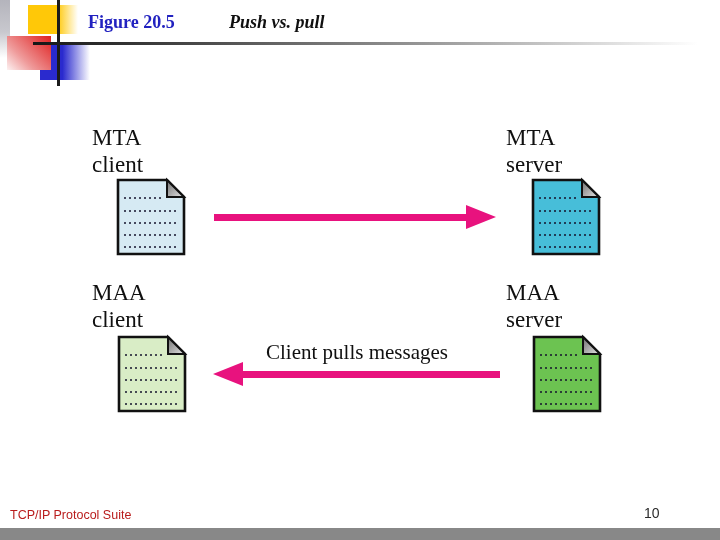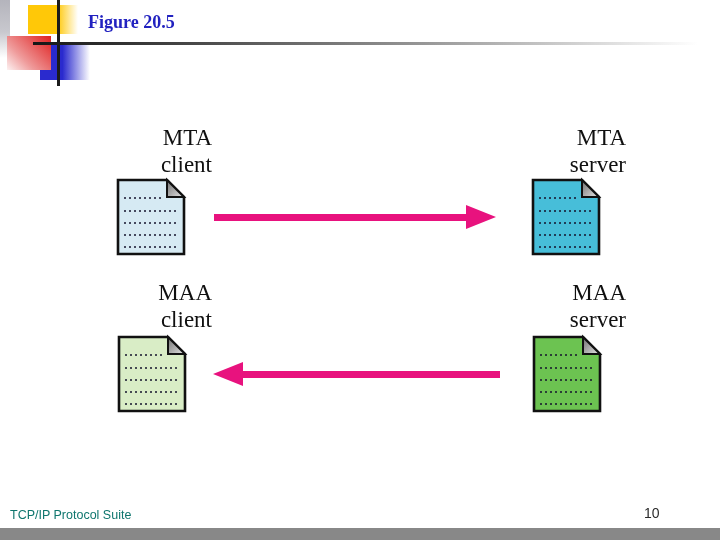--- a/index.html
+++ b/index.html
@@ -17,21 +17,21 @@
     background:linear-gradient(to right,#2a2ace 0%,#2a2ace 45%,#ffffff 100%);}
   .deco-red{left:7px;top:36px;width:44px;height:34px;z-index:2;
     background:linear-gradient(225deg,#df1f1f 0%,#ef9a9a 65%,#fdf1f1 100%);}
   .deco-vline{left:57px;top:0;width:3px;height:86px;background:#1b1b1b;z-index:3;}
   .deco-hline{left:33px;top:42px;width:665px;height:3px;z-index:3;
     background:linear-gradient(to right,#161616 0%,#4a4a4a 25%,#9a9a9a 60%,#e6e6e6 90%,#ffffff 100%);}
   
   .title-figure{left:88px;top:12px;font-size:18px;font-weight:bold;}
   .title-caption{left:229px;top:12px;font-size:18px;font-weight:bold;font-style:italic;color:#101010;}
   
-  .node-label{width:120px;text-align:right;font-size:23px;line-height:27px;color:#101010;}
+  .node-label{width:120px;text-align:left;font-size:23px;line-height:27px;color:#101010;}
   .lbl-mta-client{left:92px;top:124px;}
   .lbl-mta-server{left:506px;top:124px;}
   .lbl-maa-client{left:92px;top:279px;}
   .lbl-maa-server{left:506px;top:279px;}
   
   .doc-mta-client{left:115px;top:177px;}
   .doc-mta-server{left:530px;top:177px;}
   .doc-maa-client{left:116px;top:334px;}
   .doc-maa-server{left:531px;top:334px;}
   
@@ -69,20 +69,21 @@
   </svg>
 
   <div class="abs deco-gray"></div>
   <div class="abs deco-yellow"></div>
   <div class="abs deco-blue"></div>
   <div class="abs deco-red"></div>
   <div class="abs deco-vline"></div>
   <div class="abs deco-hline"></div>
 
   <div class="abs title-figure" style="color: rgb(34, 34, 192);">Figure 20.5</div>
+  <div class="abs title-caption">Push vs. pull</div>
 
   <div class="abs node-label lbl-mta-client">
     <div>MTA</div>
     <div>client</div>
   </div>
   <svg class="abs doc-mta-client" width="72" height="80" viewBox="0 0 72 80">
     <path d="M3,3 H52 L69,20 V77 H3 Z" stroke="#111111" stroke-width="2.6" fill="#d6eaf3"></path>
     <path d="M52,3 L69,20 H52 Z" fill="url(#foldGrad)" stroke="#111111" stroke-width="2"></path>
     <g stroke="#15152e" stroke-width="1.7" stroke-dasharray="2 3" fill="none">
       <line x1="9" y1="21" x2="46" y2="21"></line>
@@ -137,19 +138,20 @@
     <path d="M52,3 L69,20 H52 Z" fill="url(#foldGrad)" stroke="#111111" stroke-width="2"></path>
     <g stroke="#15152e" stroke-width="1.7" stroke-dasharray="2 3" fill="none">
       <line x1="9" y1="21" x2="46" y2="21"></line>
       <line x1="9" y1="34" x2="62" y2="34"></line>
       <line x1="9" y1="46" x2="62" y2="46"></line>
       <line x1="9" y1="58" x2="62" y2="58"></line>
       <line x1="9" y1="70" x2="62" y2="70"></line>
     </g>
   </svg>
 
+  <div class="abs arrow-label lbl-pull">Client pulls messages</div>
   <div class="abs arrow-shaft shaft-pull" style="background: rgb(232, 18, 126);"></div>
   <div class="abs arrow-head head-left" style="border-right-color: rgb(232, 18, 126);"></div>
 
-  <div class="abs footer-text" style="color: #0f766e;">TCP/IP Protocol Suite</div>
+  <div class="abs footer-text" style="color: #b91c1c;">TCP/IP Protocol Suite</div>
   <div class="abs page-number">10</div>
 
 </div>
 
 </body></html>

